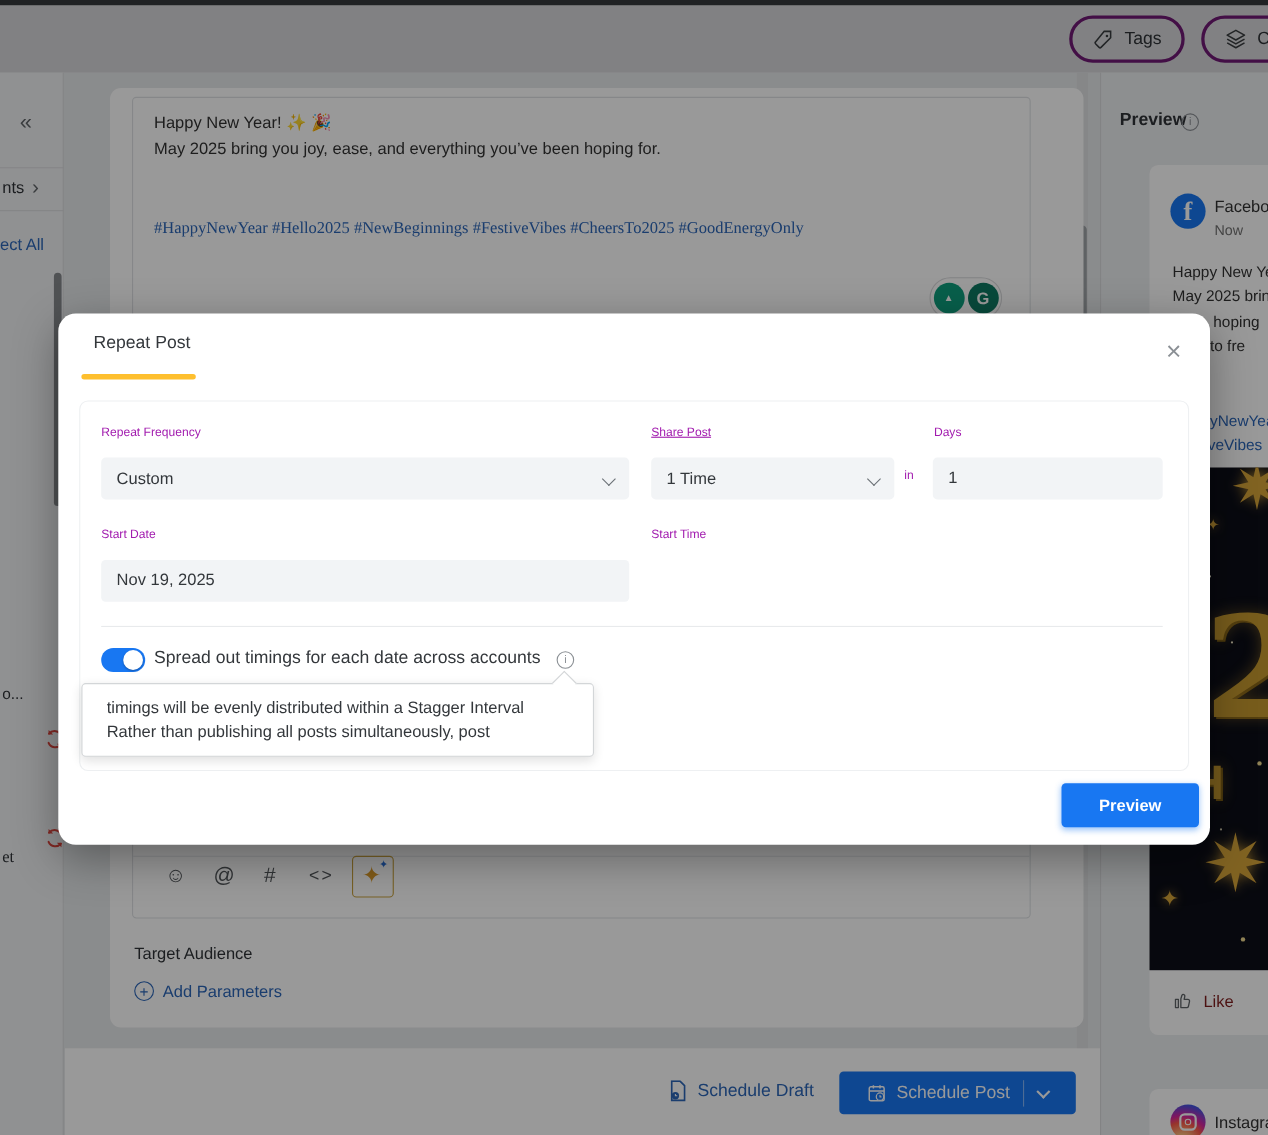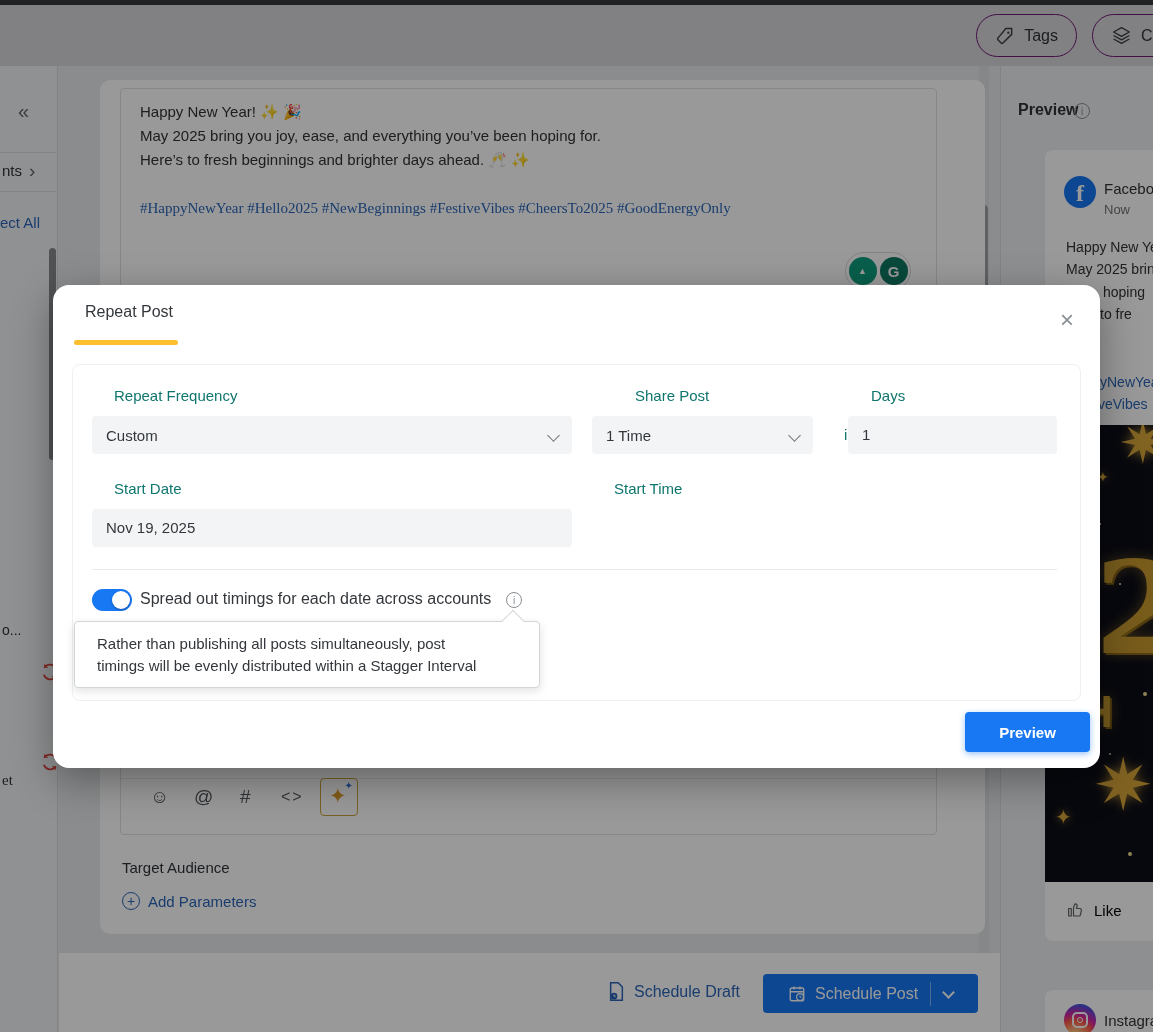--- a/index.html
+++ b/index.html
@@ -4,21 +4,21 @@
 <style>
   * { margin:0; padding:0; box-sizing:border-box; }
   html,body { width:1153px; height:1032px; overflow:hidden; }
   body { font-family:"Liberation Sans", sans-serif; background:#e7e9eb; position:relative; }
   .abs { position:absolute; }
   .screen { position:relative; width:1153px; height:1032px; overflow:hidden; background:#e7e9eb; }
 
   
   .topstrip { left:0; top:0; width:1153px; height:5px; background:#36393c; }
   .topbar { left:0; top:5px; width:1153px; height:61px; background:#d7d8da; }
-  .pill-btn { position:absolute; top:9px; height:43px; border:1px solid #701a75; border-radius:22px;
+  .pill-btn { position:absolute; top:9px; height:43px; border:3px solid #701a75; border-radius:22px;
               display:flex; align-items:center; gap:9px; padding:0 18px; color:#2f3337; font-size:16px; background:#d7d8da; }
   .rail { left:0; top:66px; width:58px; height:966px; background:#f1f2f4; border-right:1px solid #dadbdd; }
   .rail-divider { position:absolute; left:0; width:58px; height:1px; background:#dcdde0; }
   .rail-text { position:absolute; font-size:15px; color:#2f3337; }
   .rail-link { position:absolute; font-size:15px; color:#2c66b8; }
   .rail-thumb { position:absolute; left:49px; width:7px; border-radius:4px; background:#85898d; }
   .mainbg { left:58px; top:66px; width:942px; height:966px; background:#e7e9eb; }
   .main-scrollbar { position:absolute; left:979px; top:66px; width:10px; height:966px; background:#dfe1e3; }
   .main-scrollthumb { position:absolute; left:980px; top:205px; width:8px; height:555px; background:#9fa3a7; border-radius:4px; }
 
@@ -54,36 +54,36 @@
   .fb-avatar { left:1064px; top:176px; width:32px; height:32px; border-radius:50%; background:#1877F2; color:#fff;
                display:flex; align-items:flex-end; justify-content:center; font-size:24px; font-weight:bold; font-family:"Liberation Serif",serif; line-height:30px; }
   .fb-frag { position:absolute; font-size:14px; line-height:22px; color:#333; white-space:nowrap; }
   .fb-hash { color:#2c66b8; }
   .fb-image { left:1045px; top:425px; width:108px; height:457px; background:#0c0e18; overflow:hidden; }
   .burst { position:absolute; color:#d8a53a; text-shadow:0 0 10px rgba(216,165,58,.8); }
   .big2 { position:absolute; font-family:"DejaVu Serif", serif; font-weight:bold; color:#c79a2f;
           text-shadow:0 0 14px rgba(212,160,50,.45), 2px 2px 0 #7a5c14; }
   .dotfield { position:absolute; width:2px; height:2px; background:#e8e3d2; border-radius:50%;
               box-shadow: 20px 60px 0 #efe6c9, -6px 130px 0 #d8cfae, 45px 170px 0 1px #efd98f, 10px 230px 0 #cfc7ac, 55px 290px 0 #e3d3a0, 30px 330px 0 1px #efd98f; }
-  .like-row { left:1066px; top:901px; display:flex; align-items:center; gap:10px; color:#000000; font-size:15px; }
+  .like-row { left:1066px; top:901px; display:flex; align-items:center; gap:10px; color:#7f1d1d; font-size:15px; }
   .ig-card { left:1045px; top:990px; width:125px; height:42px; background:#fff; border-radius:8px 0 0 0; }
   .ig-icon { left:1064px; top:1004px; width:32px; height:32px; border-radius:50%;
              background:radial-gradient(circle at 33% 110%, #fdf497 0%, #fdf497 5%, #fd5949 45%, #d6249f 60%, #285AEB 90%); }
   .ig-ring { position:absolute; left:8px; top:8px; width:16px; height:16px; border:2px solid #fff; border-radius:5px; }
   .ig-dot { position:absolute; left:13px; top:13px; width:6px; height:6px; border:1.5px solid #fff; border-radius:50%; }
 
   
   .overlay { left:0; top:0; width:1153px; height:1032px; background:rgba(0,0,0,0.40); z-index:40; }
   .modal { left:53px; top:285px; width:1047px; height:483px; background:#fff; border-radius:16px; z-index:50;
            box-shadow:0 12px 40px rgba(0,0,0,.35); }
   .modal-title { left:32px; top:18px; font-size:16px; color:#33373b; font-weight:500; }
   .tab-underline { left:21px; top:55px; width:104px; height:5px; border-radius:3px; background:#FEBF2E; }
   .modal-close { left:1000px; top:22px; font-size:24px; color:#8b9095; width:28px; height:28px; text-align:center; line-height:26px; cursor:pointer; }
   .modal-card { left:19px; top:79px; width:1009px; height:337px; border:1px solid #eef0f2; border-radius:8px; background:#fff; }
-  .f-label { position:absolute; font-size:15px; color:#0f766e;margin-left:22px; }
+  .f-label { position:absolute; font-size:11px; color:#a21caf; }
   .f-box { position:absolute; height:38px; background:#f2f4f6; border:none; border-radius:4px; font-size:15px; color:#33373b;
            display:flex; align-items:center; padding:0 14px; font-family:"Liberation Sans",sans-serif; }
   input.f-box { display:block; line-height:38px; padding:0 14px; }
   .sel-chev { position:absolute; right:14px; top:15px; width:9px; height:9px; border-right:1.6px solid #6b7176; border-bottom:1.6px solid #6b7176; transform:rotate(45deg); }
   .m-divider { left:39px; top:284px; width:965px; height:1px; background:#e8eaec; }
   .toggle { left:39px; top:304px; width:40px; height:22px; border-radius:11px; background:#1877F2; }
   .knob { position:absolute; right:2px; top:2px; width:18px; height:18px; border-radius:50%; background:#fff; box-shadow:0 1px 2px rgba(0,0,0,.3); }
   .toggle-label { left:87px; top:305px; font-size:16px; color:#33373b; }
   .tooltip { left:21px; top:336px; width:466px; background:#fff; border:1px solid #d3d6d8; border-radius:4px;
              box-shadow:0 3px 10px rgba(0,0,0,.12); padding:11px 14px 11px 22px; z-index:5; }
@@ -151,21 +151,20 @@
     <div class="rail-text" style="left:2px; top:706px;font-family:Liberation Serif, serif;">et</div>
   </div>
 
   <div class="abs main-scrollbar"></div>
   <div class="abs main-scrollthumb"></div>
 
   <div class="abs composer-card"></div>
   <div class="abs editor-box"></div>
   <div class="post-line" style="top:100px;">Happy New Year! ✨ 🎉</div>
   <div class="post-line" style="top:124px;">May 2025 bring you joy, ease, and everything you’ve been hoping for.</div>
-  <div class="post-line" style="top:148px;">Here’s to fresh beginnings and brighter days ahead. 🥂 ✨</div>
   <div class="post-line hashtags" style="top:196px;font-family:Liberation Serif, serif;">#HappyNewYear #Hello2025 #NewBeginnings #FestiveVibes #CheersTo2025 #GoodEnergyOnly</div>
 
   <div class="abs assistant-pill">
     <div class="asst-circle" style="background:#0e9f7e; font-size:9px;">▲</div>
     <div class="asst-circle" style="background:#0e7a63; font-size:15px; font-weight:bold;">G</div>
   </div>
 
   <div class="abs toolbar-sep"></div>
   <div class="tb-icon" style="left:150px;">☺</div>
   <div class="tb-icon" style="left:194px;">@</div>
@@ -245,21 +244,21 @@
   <div class="abs overlay"></div>
 
   <div class="abs modal">
     <div class="abs modal-title">Repeat Post</div>
     <div class="abs tab-underline"></div>
     <div class="abs modal-close">×</div>
 
     <div class="abs modal-card"></div>
 
     <div class="f-label" style="left:39px; top:102px;">Repeat Frequency</div>
-    <div class="f-label" style="left:560px; top:102px;">Share Post</div>
+    <div class="f-label" style="left:539px; top:102px;text-decoration:underline;">Share Post</div>
     <div class="f-label" style="left:796px; top:102px;">Days</div>
 
     <div class="f-box" style="left:39px; top:131px; width:480px;">
       <span>Custom</span>
       <span class="sel-chev"></span>
     </div>
     <div class="f-box" style="left:539px; top:131px; width:221px;">
       <span>1 Time</span>
       <span class="sel-chev"></span>
     </div>
@@ -273,20 +272,20 @@
     <div class="abs m-divider"></div>
 
     <div class="abs toggle">
         <span class="knob"></span>
       </div>
     <div class="abs toggle-label">Spread out timings for each date across accounts</div>
     <span class="abs info-badge" style="left:453px; top:307px;">i</span>
 
     <div class="abs tooltip">
       <span class="tt-caret"></span>
+      <div class="tooltip-line">timings will be evenly distributed within a Stagger Interval</div>
       <div class="tooltip-line">Rather than publishing all posts simultaneously, post</div>
-      <div class="tooltip-line">timings will be evenly distributed within a Stagger Interval</div>
     </div>
 
     <button class="abs preview-btn">Preview</button>
   </div>
 
 </div>
 
 </body></html>

